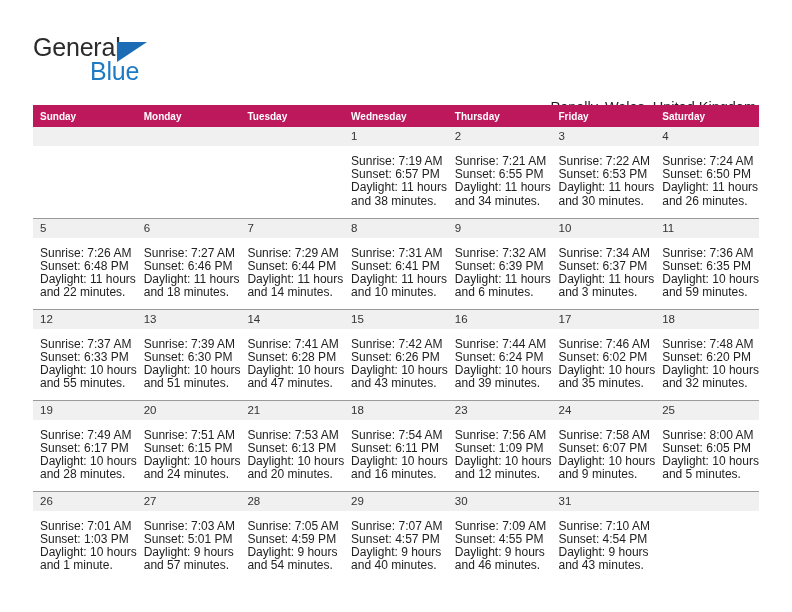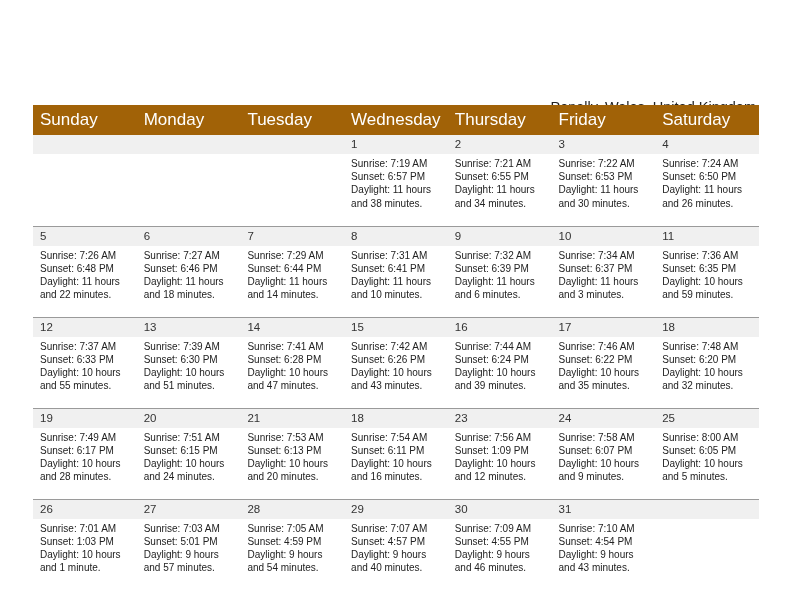--- a/index.html
+++ b/index.html
@@ -91,24 +91,24 @@
     width: 726px;
   }
   table.cal {
     border-collapse: collapse;
     table-layout: fixed;
     width: 726px;
   }
   table.cal col { width: 103.71px; }
 
   thead th {
-    background: #a16207;
+    background: #be185d;
     color: #ffffff;
-    font-size: 17px;
-    font-weight: normal;
+    font-size: 10px;
+    font-weight: bold;
     text-align: left;
     padding: 5px 0 5px 7px;
     height: 12px;
     border: none;
   }
 
   tbody td {
     vertical-align: top;
     padding: 0;
     border: none;
@@ -122,33 +122,38 @@
     background: #f0f0f0;
     font-size: 11.5px;
     color: #333333;
     padding: 3px 0 3px 7px;
     height: 13px;
     line-height: 13px;
   }
   .daynum.empty { color: transparent; }
 
   .details {
-    padding: 3px 6px 0 7px;
-    font-size: 10px;
+    padding: 9px 6px 0 7px;
+    font-size: 12px;
     line-height: 13.2px;
     color: #222222;
   }
   .details div { white-space: nowrap; }
 </style>
 </head>
 <body>
 
 <div class="page">
 
   <div class="header">
+    <div class="logo">
+      <span class="logo-general">General</span>
+      <span class="logo-tri"></span>
+      <span class="logo-blue">Blue</span>
+    </div>
     <div class="subtitle">Penally, Wales, United Kingdom</div>
   </div>
 
   <div class="calendar">
     <table class="cal">
       <colgroup>
         <col>
           <col>
           <col>
           <col>
@@ -323,21 +328,21 @@
                 <div>Sunrise: 7:44 AM</div>
                 <div>Sunset: 6:24 PM</div>
                 <div>Daylight: 10 hours</div>
                 <div>and 39 minutes.</div>
               </div>
             </td>
             <td>
               <div class="daynum">17</div>
               <div class="details">
                 <div>Sunrise: 7:46 AM</div>
-                <div>Sunset: 6:22 PM</div>
+                <div>Sunset: 6:02 PM</div>
                 <div>Daylight: 10 hours</div>
                 <div>and 35 minutes.</div>
               </div>
             </td>
             <td>
               <div class="daynum">18</div>
               <div class="details">
                 <div>Sunrise: 7:48 AM</div>
                 <div>Sunset: 6:20 PM</div>
                 <div>Daylight: 10 hours</div>

